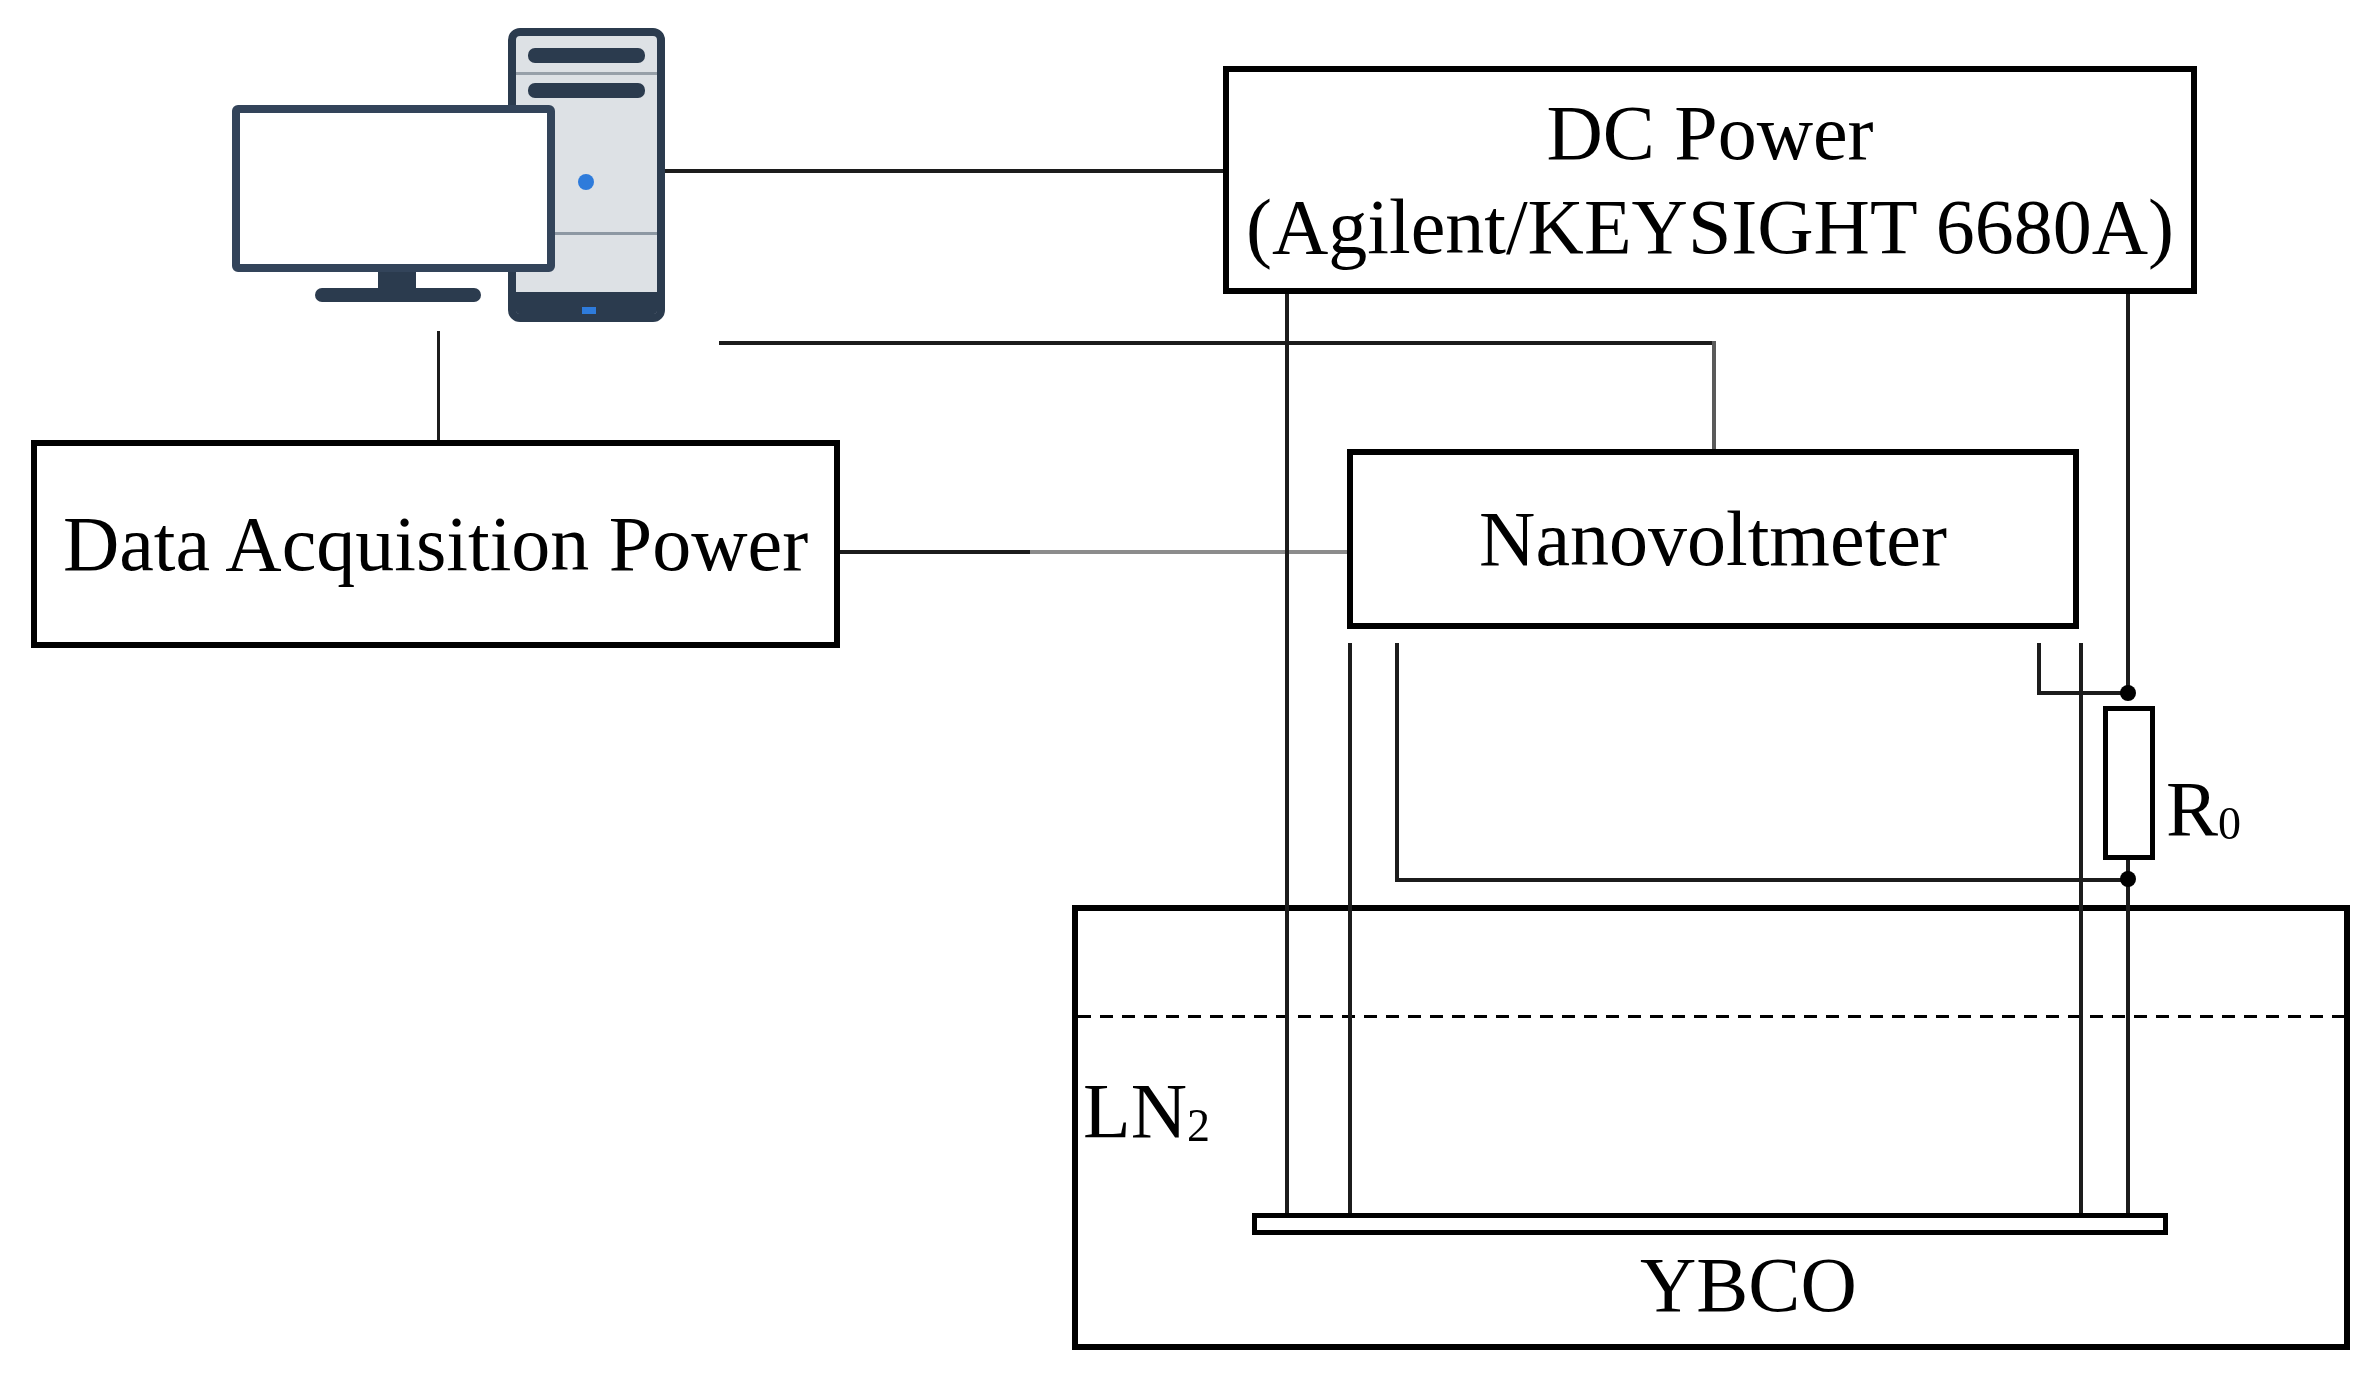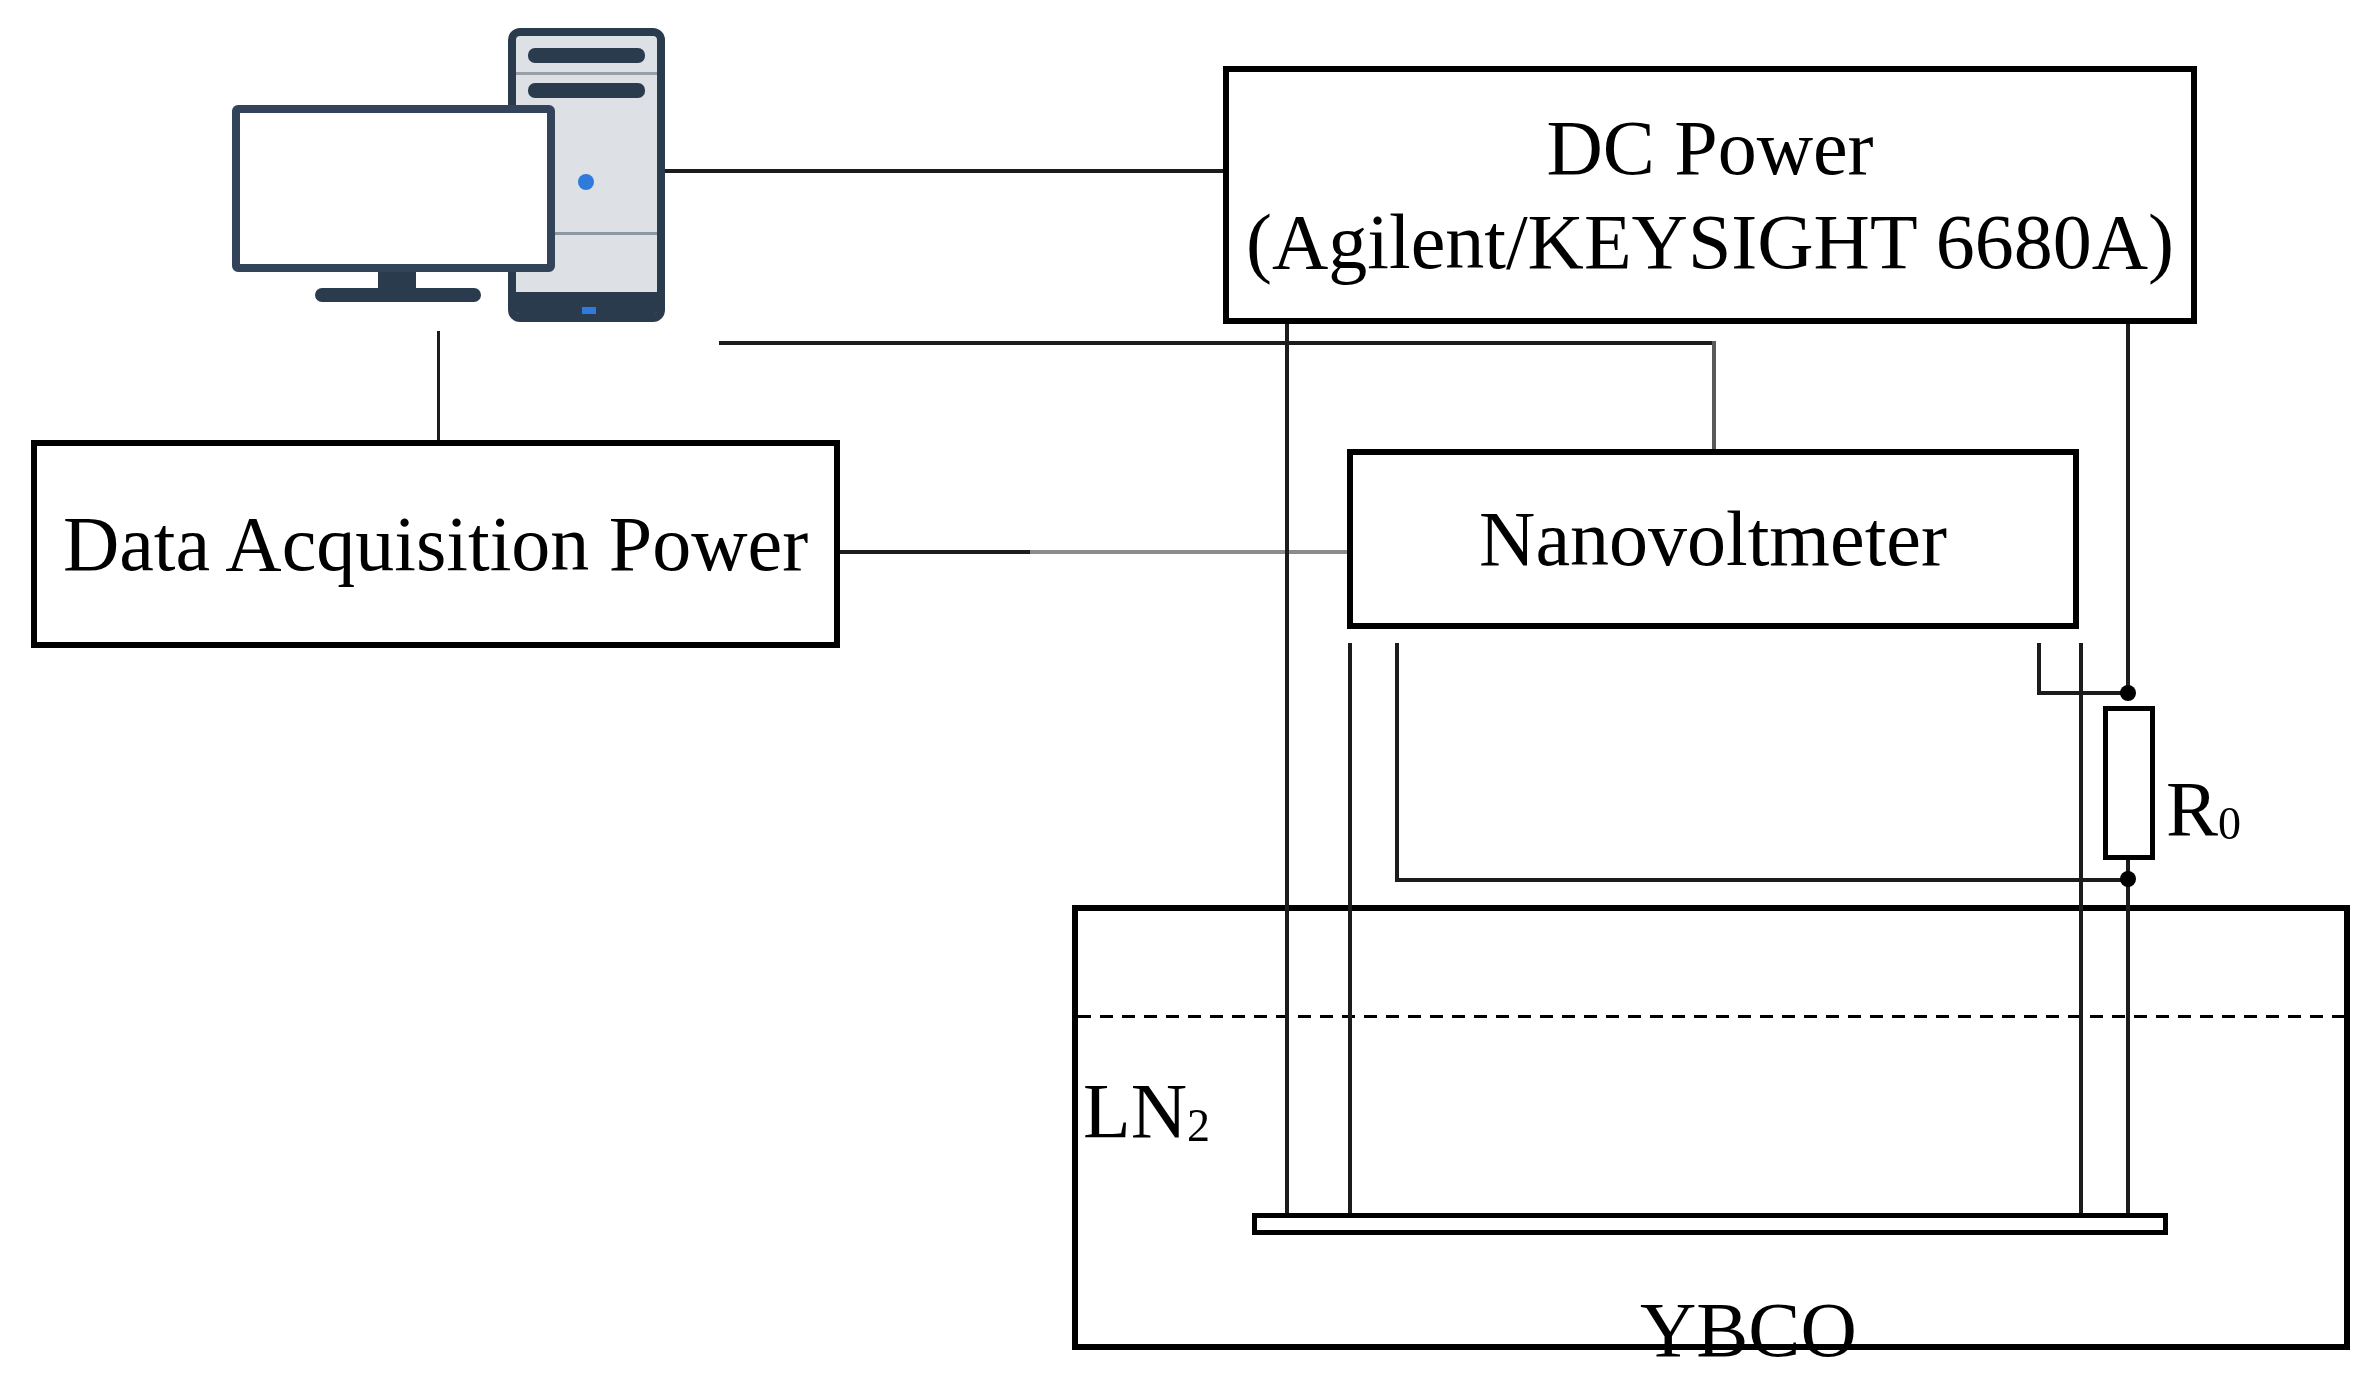--- a/index.html
+++ b/index.html
@@ -93,21 +93,21 @@
   <div class="wire" style="left:1395px;top:643px;width:4px;height:237px"></div>
   <div class="wire" style="left:1395px;top:878px;width:733px;height:4px"></div>
   <div class="wire" style="left:2037px;top:643px;width:4px;height:50px"></div>
   <div class="wire" style="left:2037px;top:691px;width:91px;height:4px"></div>
   <div class="wire" style="left:2079px;top:643px;width:4px;height:572px"></div>
   <div class="wire" style="left:2126px;top:858px;width:4px;height:357px"></div>
 
   <div class="dot" style="left:2120px;top:685px"></div>
   <div class="dot" style="left:2120px;top:871px"></div>
 
-  <div class="box" style="left:1223px;top:66px;width:974px;height:258px">
+  <div class="box" style="left:1223px;top:66px;width:974px;height:228px">
     <div>DC Power</div>
     <div>(Agilent/KEYSIGHT 6680A)</div>
   </div>
 
   <div class="box" style="left:31px;top:440px;width:809px;height:208px">
     <div>Data Acquisition Power</div>
   </div>
 
   <div class="box" style="left:1347px;top:449px;width:732px;height:180px">
     <div>Nanovoltmeter</div>
@@ -119,15 +119,15 @@
   </div>
 
   <div class="container-box">
     <div class="liquid-level"></div>
   </div>
   <div class="diagram-label" style="left:1083px;top:1040px">
     <span>LN</span><span class="sub">2</span>
   </div>
 
   <div class="platform"></div>
-  <div class="diagram-label" style="left:1640px;top:1259px;width:215px;text-align:center">YBCO</div>
+  <div class="diagram-label" style="left:1640px;top:1214px;width:215px;text-align:center">YBCO</div>
 
 </div>
 
 </body></html>

